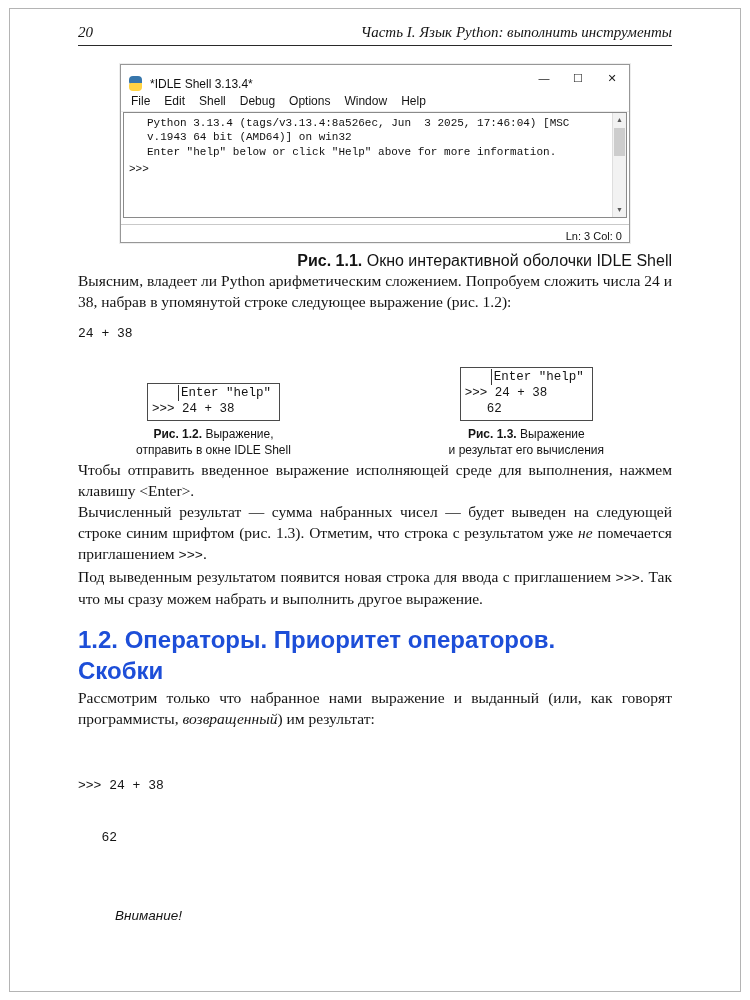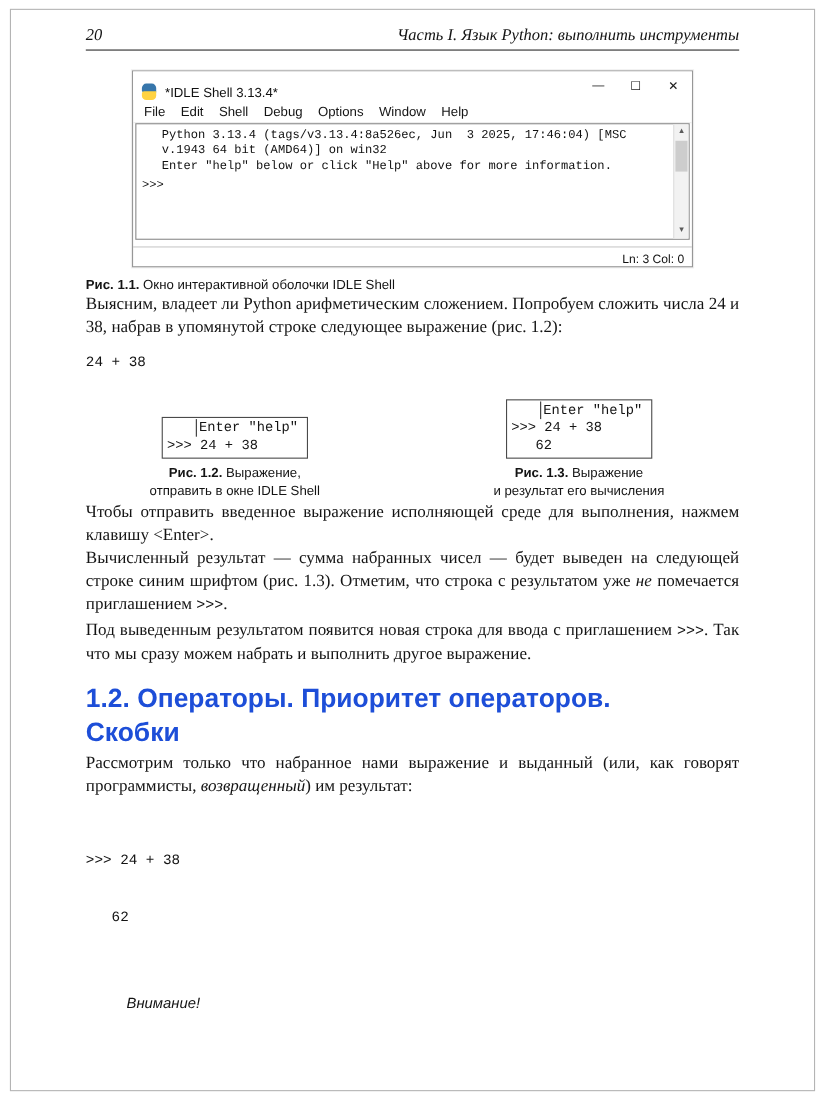--- a/index.html
+++ b/index.html
@@ -36,21 +36,21 @@
   .out-line { margin-left:18px; white-space:pre; }
   .prompt-line { margin-top:3px; white-space:pre; }
   .scrollbar { position:absolute; top:0; right:0; bottom:0; width:14px; background:#f2f2f2; border-left:1px solid #dedede; }
   .sb-btn { height:14px; line-height:14px; text-align:center; font-size:7px; color:#5a5a5a; }
   .sb-bottom { position:absolute; bottom:0; left:0; right:0; }
   .sb-thumb { position:absolute; top:15px; left:1px; width:11px; height:28px; background:#cdcdcd; }
   .statusbar { display:flex; justify-content:flex-end; align-items:flex-end; height:18px;
                border-top:1px solid #c9c9c9; font-size:11px; padding-right:7px; color:#111;padding-left:25px; }
 
   
-  .caption { margin-top:9px; text-align:left; font-family:"Liberation Sans",sans-serif; font-size:12px; }
+  .caption { margin-top:9px; text-align:right; font-family:"Liberation Sans",sans-serif; font-size:16px; }
   .caption b { font-weight:bold; }
 
   
   .body-text { margin-top:0; font-size:15.5px; line-height:1.36; text-align:justify; }
   .it { font-style:italic; }
   .mono { font-family:"Liberation Mono","DejaVu Sans Mono",monospace; font-size:0.88em; }
 
   .code { margin-top:13px; font-family:"Liberation Mono","DejaVu Sans Mono",monospace;
           font-size:13px; line-height:1.35; white-space:pre; }
 

